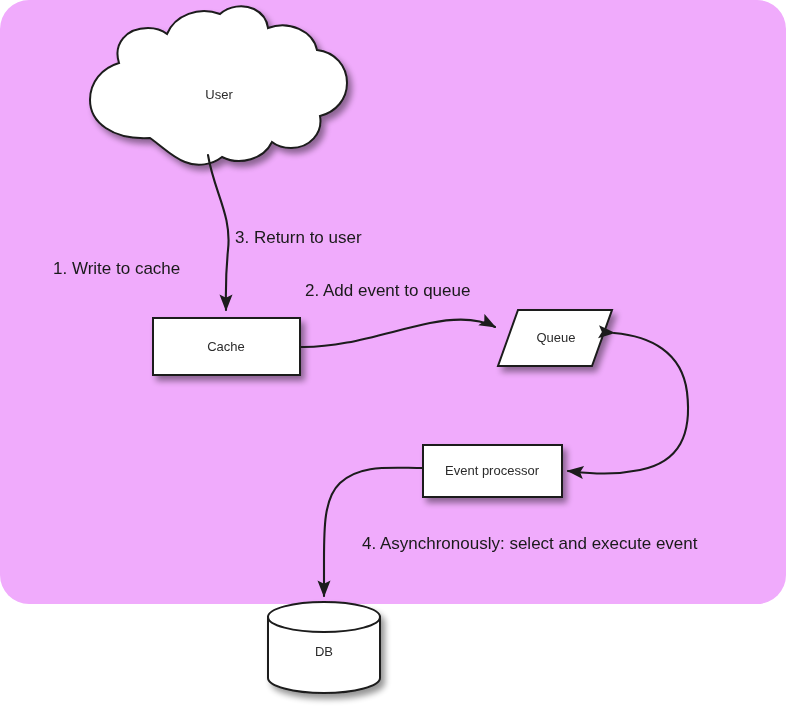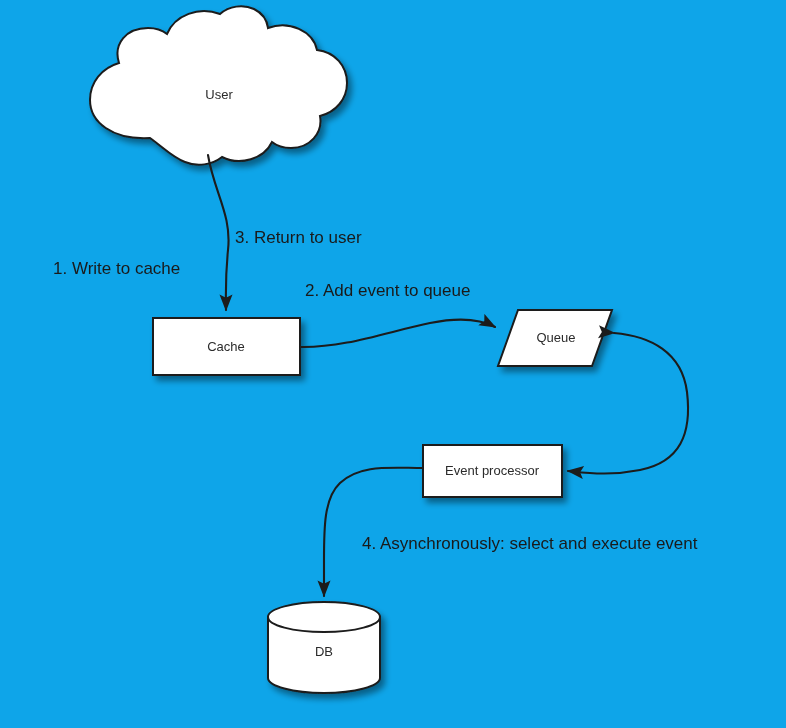--- a/index.html
+++ b/index.html
@@ -9,22 +9,23 @@
   }
   body {
     width: 786px;
     height: 728px;
     font-family: "Liberation Sans", sans-serif;
     overflow: hidden;
   }
   #diagram-canvas {
     position: relative;
     width: 786px;
-    height: 728px;
-    background: #0ea5e9;
+    height: 604px;
+    background: #f0abfc;
+    border-radius: 29px;
   }
   #diagram-svg {
     position: absolute;
     top: 0;
     left: 0;
     width: 786px;
     height: 728px;
   }
   .node-label {
     font-family: "Liberation Sans", sans-serif;

